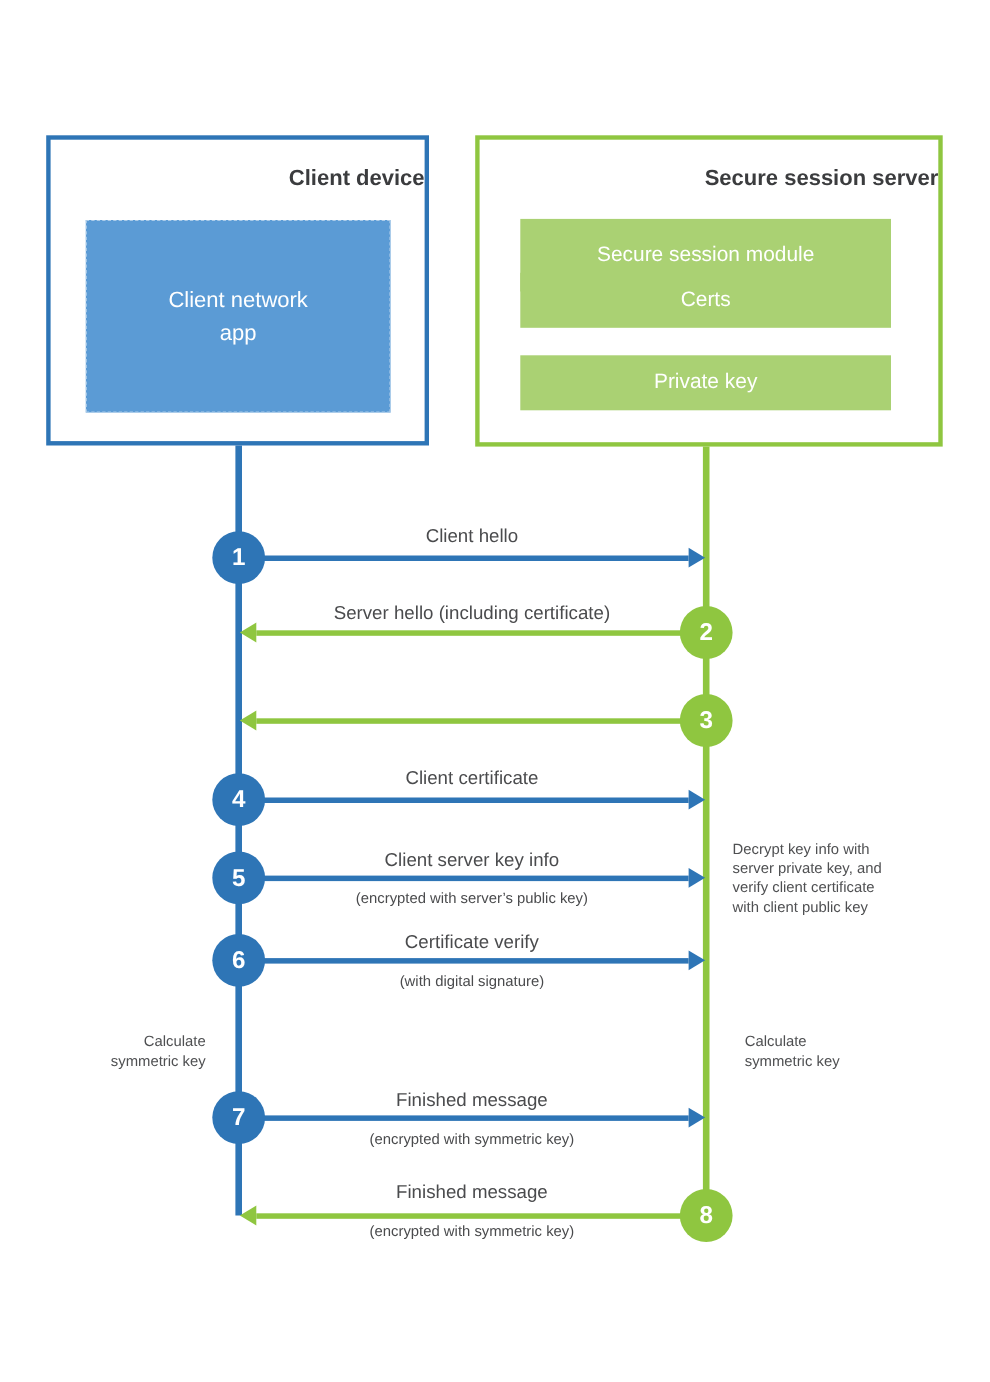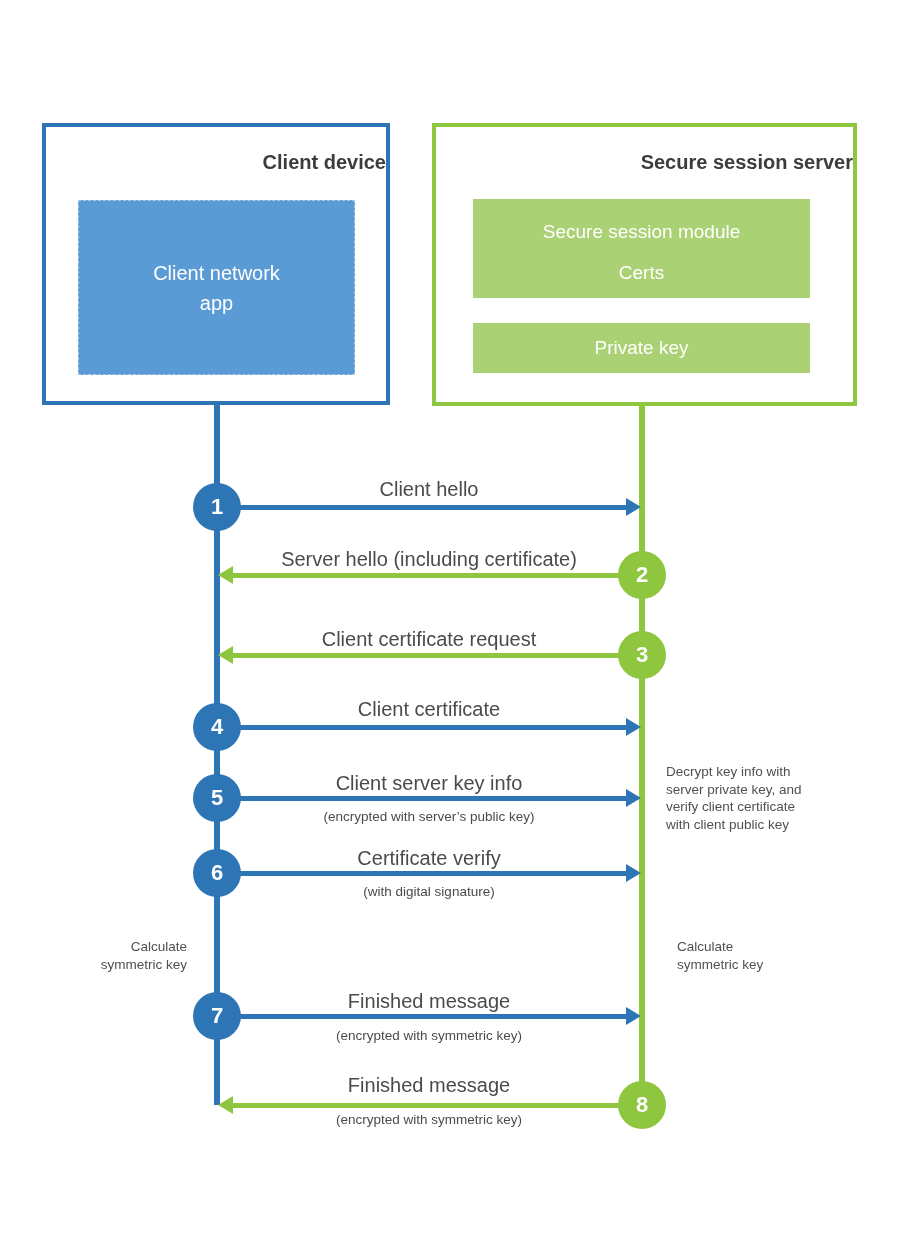--- a/index.html
+++ b/index.html
@@ -29,21 +29,21 @@
   .circle{position:absolute;width:48px;height:48px;border-radius:50%;display:flex;align-items:center;justify-content:center;
     color:#fff;font-size:22px;font-weight:bold;z-index:3;}
   .circle.blue{background:var(--blue);left:193px;}
   .circle.green{background:var(--green);left:618px;}
   .h-line{position:absolute;height:5px;z-index:2;}
   .h-line.blue{background:var(--blue);left:217px;width:409px;}
   .h-line.green{background:var(--green);left:233px;width:409px;}
   .head{position:absolute;width:0;height:0;border-top:9px solid transparent;border-bottom:9px solid transparent;z-index:2;}
   .head.right{left:626px;border-left:15px solid var(--blue);}
   .head.left{left:218px;border-right:15px solid var(--green);}
-  .msg{position:absolute;left:217px;width:424px;text-align:center;font-size:20px;color:var(--ink-label);}
+  .msg{position:absolute;left:217px;width:424px;text-align:center;font-size:17px;color:var(--ink-label);}
   .submsg{position:absolute;left:217px;width:424px;text-align:center;font-size:13.5px;color:var(--ink-label);}
   
   .note{position:absolute;font-size:13.5px;line-height:17.5px;color:var(--ink-note);}
   .note span{display:block;}
   .note-decrypt{left:666px;top:763px;width:180px;text-align:left;}
   .note-calc-left{left:67px;top:938px;width:120px;text-align:right;}
   .note-calc-right{left:677px;top:938px;width:120px;text-align:left;}
 </style>
 </head>
 <body>
@@ -76,21 +76,20 @@
       <span>1</span>
     </div>
 
   <div class="msg" style="top:548px;">Server hello (including certificate)</div>
   <div class="h-line green" style="top:573px;"></div>
   <div class="head left" style="top:566px;"></div>
   <div class="circle green" style="top:551px;">
       <span>2</span>
     </div>
 
-  <div class="msg" style="top:628px;">Client certificate request</div>
   <div class="h-line green" style="top:653px;"></div>
   <div class="head left" style="top:646px;"></div>
   <div class="circle green" style="top:631px;">
       <span>3</span>
     </div>
 
   <div class="msg" style="top:698px;">Client certificate</div>
   <div class="h-line blue" style="top:725px;"></div>
   <div class="head right" style="top:718px;"></div>
   <div class="circle blue" style="top:703px;">

